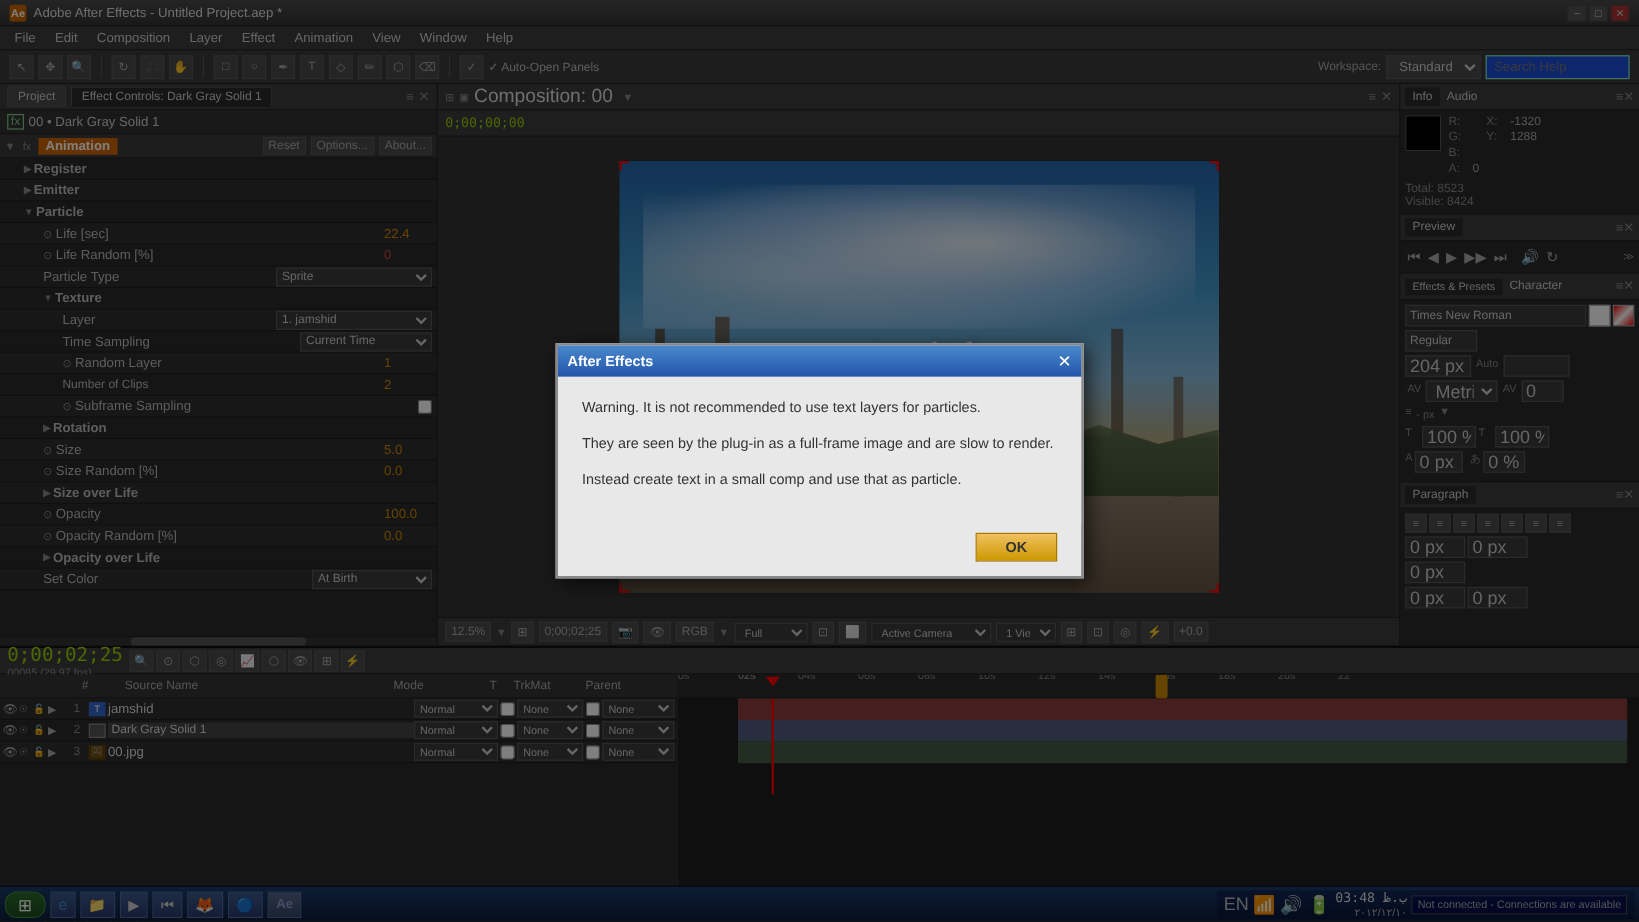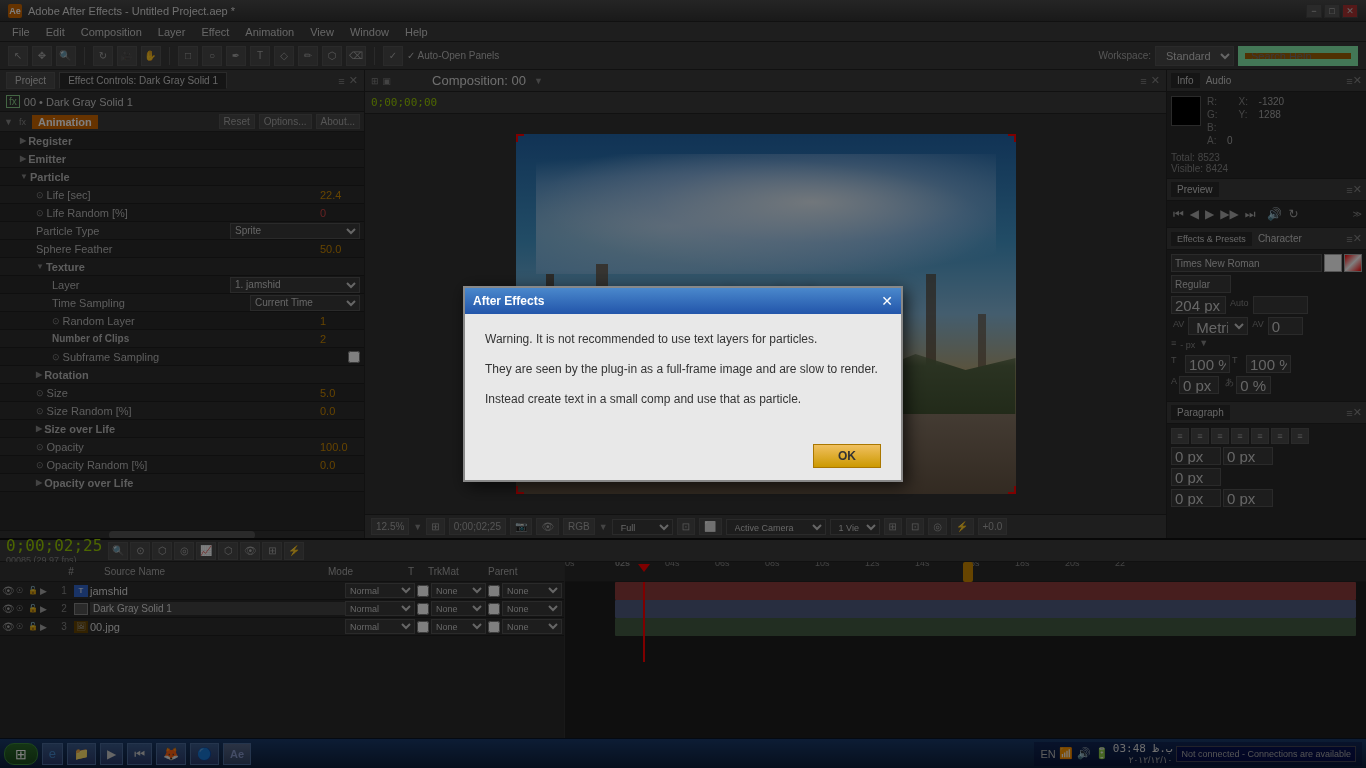--- a/index.html
+++ b/index.html
@@ -36,21 +36,21 @@
       background: #3a3a3a;
       display: flex; align-items: center;
       border-bottom: 1px solid #222;
       padding: 0 8px; gap: 4px;
     }
     .toolbar-btn { width: 20px; height: 20px; background: #4a4a4a; border: 1px solid #555; display: flex; align-items: center; justify-content: center; color: #aaa; font-size: 10px; cursor: pointer; }
     .toolbar-separator { width: 1px; height: 18px; background: #555; margin: 0 4px; }
     .toolbar-spacer { flex: 1; }
     .toolbar-workspace { display: flex; align-items: center; gap: 4px; }
     .workspace-select { background: #4a4a4a; border: 1px solid #555; color: #ccc; padding: 2px 6px; font-size: 11px; height: 20px; }
-    .search-box { background: #a16207; border: 7px solid #86efac; color: #ccc; padding: 2px 6px; font-size: 11px; height: 20px; width: 120px; }
+    .search-box { background: #1d4ed8; border: 1px solid #86efac; color: #ccc; padding: 2px 6px; font-size: 11px; height: 20px; width: 120px; }
 
     
     .main-layout {
       display: flex;
       height: calc(768px - 22px - 20px - 28px - 30px - 28px);
     }
 
     
     .left-panel {
       width: 365px;
@@ -444,21 +444,21 @@
       cursor: pointer;
     }
     .taskbar-spacer { flex: 1; }
     .system-tray {
       display: flex; align-items: center;
       gap: 4px;
       background: rgba(0,0,50,0.3);
       padding: 2px 6px;
       height: 24px;
     }
-    .tray-icon { font-size: 11px; color: #bbb; }
+    .tray-icon { font-size: 15px; color: #bbb; }
     .tray-time { font-size: 11px; color: #ddd; font-family: monospace; }
     .tray-date { font-size: 9px; color: #aaa; text-align: right; }
   </style>
 </head>
 <body>
 
 <div class="title-bar">
   <div class="title-bar-left">
     <div class="title-bar-icon">
         <span>Ae</span>
@@ -578,25 +578,20 @@
       <div class="prop-row">
         <div class="prop-indent2"></div>
         <span class="prop-name">Particle Type</span>
         <select class="prop-dropdown" style="width:130px;">
           <option>Sprite</option>
           <option>Ball</option>
           <option>Cloudlet</option>
         </select>
       </div>
 
-      <div class="prop-row">
-        <div class="prop-indent2"></div>
-        <span class="prop-name">Sphere Feather</span>
-        <span class="prop-value">50.0</span>
-      </div>
 
       <div class="section-header prop-row">
         <div class="prop-indent2"></div>
         <span class="prop-triangle">▼</span>
         <span class="prop-name">Texture</span>
       </div>
 
       <div class="prop-row">
         <div class="prop-indent3"></div>
         <span class="prop-name">Layer</span>
@@ -615,21 +610,21 @@
 
       <div class="prop-row">
         <div class="prop-indent3"></div>
         <span class="stopwatch">⊙</span>
         <span class="prop-name">Random Layer</span>
         <span class="prop-value">1</span>
       </div>
 
       <div class="prop-row">
         <div class="prop-indent3"></div>
-        <span class="prop-name" style="font-size:10px;font-weight:bold;">Number of Clips</span>
+        <span class="prop-name" style="font-size:10px;">Number of Clips</span>
         <span class="prop-value">2</span>
       </div>
 
       <div class="prop-row">
         <div class="prop-indent3"></div>
         <span class="stopwatch">⊙</span>
         <span class="prop-name">Subframe Sampling</span>
         <input type="checkbox" class="prop-checkbox" style="">
       </div>
 
@@ -672,33 +667,40 @@
         <span class="prop-name">Opacity Random [%]</span>
         <span class="prop-value">0.0</span>
       </div>
 
       <div class="section-header prop-row">
         <div class="prop-indent2"></div>
         <span class="prop-triangle">▶</span>
         <span class="prop-name">Opacity over Life</span>
       </div>
 
+      <div class="prop-row">
+        <div class="prop-indent2"></div>
+        <span class="prop-name">Set Color</span>
+        <select class="prop-dropdown" style="width:100px;">
+          <option>At Birth</option>
+        </select>
+      </div>
     </div>
 
     <div style="position:relative;height:8px;background:#333;border-top:1px solid #222;">
       <div style="position:absolute;left:30%;width:40%;height:8px;background:#555;border-radius:4px;"></div>
     </div>
   </div>
 
   <div class="center-area">
 
     <div class="comp-header">
       <span style="color:#888;cursor:pointer;font-size:9px;">⊞</span>
       <span style="font-size:9px;color:#888;">▣</span>
-      <span style="font-size:13px;color:#ddd;cursor:pointer;margin-left:37px;">Composition: 00</span>
+      <span style="font-size:16px;color:#ddd;cursor:pointer;">Composition: 00</span>
       <span style="color:#888;font-size:9px;cursor:pointer;margin-left:4px;">▼</span>
       <span style="margin-left:auto;color:#888;cursor:pointer;">≡</span>
       <span style="color:#888;cursor:pointer;">✕</span>
     </div>
 
     <div style="height:22px;background:#3c3c3c;display:flex;align-items:center;padding:0 6px;gap:4px;border-bottom:1px solid #222;">
       <span style="color:#99cc00;font-family:monospace;font-size:11px;">0;00;00;00</span>
     </div>
 
     <div class="comp-content">

